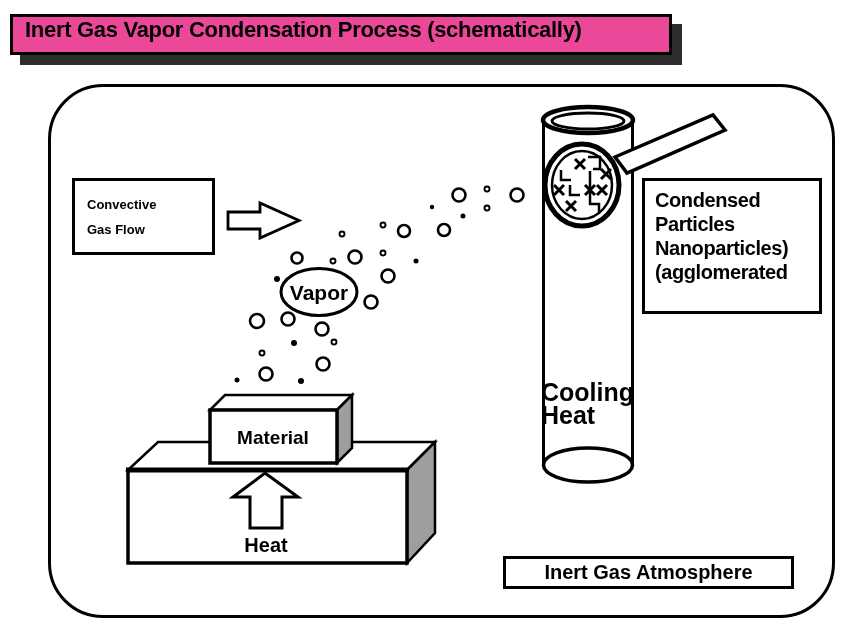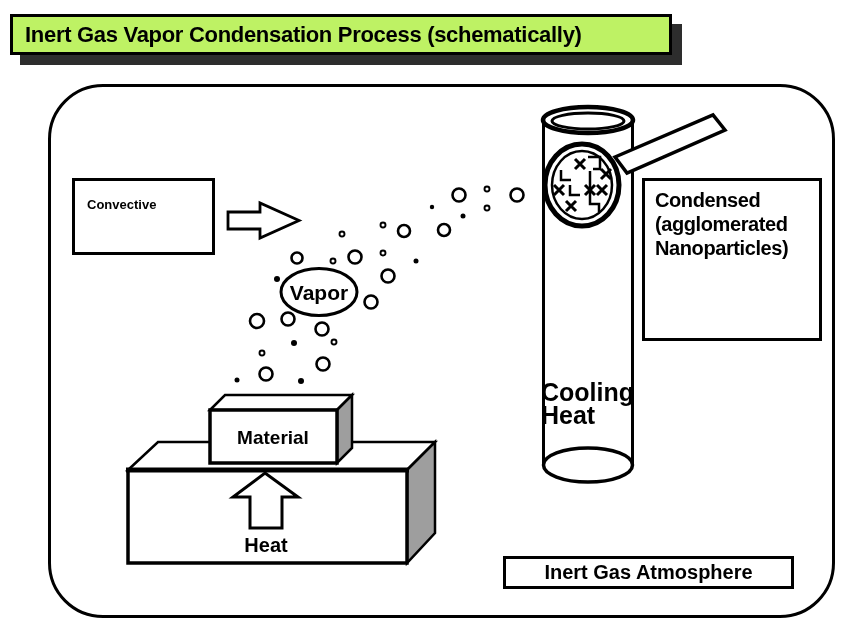--- a/index.html
+++ b/index.html
@@ -2,37 +2,37 @@
 <html><head>
 <meta charset="utf-8">
 <style>
   html,body{margin:0;padding:0;background:#ffffff;}
   .stage{
     position:relative;width:850px;height:638px;background:#ffffff;
     font-family:"Liberation Sans",sans-serif;color:#000;overflow:hidden;
   }
   .title-box{
     position:absolute;left:10px;top:14px;width:662px;height:41px;
-    box-sizing:border-box;border:3px solid #000;background:#bef264;
+    box-sizing:border-box;border:3px solid #000;background:#ec4899;
     box-shadow:10px 10px 0 #2d2d2d;
-    display:flex;align-items:center;padding-left:12px;
+    display:flex;padding-left:12px;
     font-size:22px;font-weight:bold;letter-spacing:-0.3px;white-space:nowrap;
   }
   .chamber{
     position:absolute;left:48px;top:84px;width:787px;height:534px;
     box-sizing:border-box;border:3px solid #000;border-radius:55px;background:#fff;
   }
   svg.diagram{position:absolute;left:0;top:0;display:block;}
   .label-box{
     position:absolute;box-sizing:border-box;border:3px solid #000;background:#fff;
     font-weight:bold;color:#000;
   }
   .label-box span{display:block;}
   .convective{left:72px;top:178px;width:143px;height:77px;padding:11px 0 0 12px;font-size:13px;line-height:25px;}
-  .condensed{left:642px;top:178px;width:180px;height:163px;padding:7px 0 0 10px;font-size:20px;line-height:24px;letter-spacing:-0.4px;}
+  .condensed{left:642px;top:178px;width:180px;height:136px;padding:7px 0 0 10px;font-size:20px;line-height:24px;letter-spacing:-0.4px;}
   .atmosphere{left:503px;top:556px;width:291px;height:33px;font-size:20px;display:flex;align-items:center;justify-content:center;}
   .cooling-label{
     position:absolute;left:541px;top:381px;font-weight:bold;font-size:25px;line-height:23px;color:#000;
   }
   .cooling-label span{display:block;}
   .svgtext{font-family:"Liberation Sans",sans-serif;font-weight:bold;fill:#000;}
 </style>
 </head>
 <body>
 
@@ -125,26 +125,28 @@
           <path d="M585,185 L595,195 M595,185 L585,195"></path>
           <path d="M597,185 L607,195 M607,185 L597,195"></path>
           <path d="M566,201 L576,211 M576,201 L566,211"></path>
         </g>
       </g>
     </g>
   </svg>
 
   <div class="label-box convective">
     <span>Convective</span>
+    <span>Gas Flow</span>
   </div>
 
   <div class="label-box condensed">
     <span>Condensed</span>
+    <span>Particles</span>
+    <span>Nanoparticles)</span>
     <span>(agglomerated</span>
-    <span>Nanoparticles)</span>
   </div>
 
   <div class="cooling-label">
     <span>Cooling</span>
     <span>Heat</span>
   </div>
 
   <div class="label-box atmosphere">
     <span>Inert Gas Atmosphere</span>
   </div>

